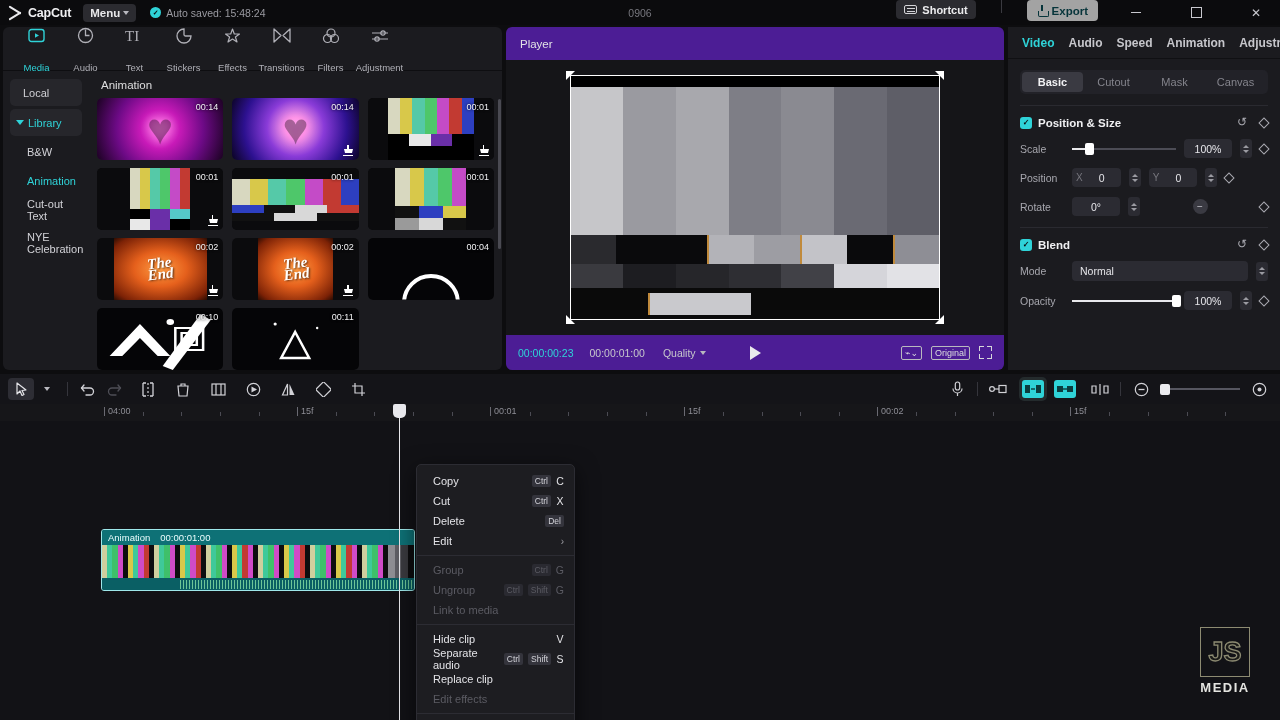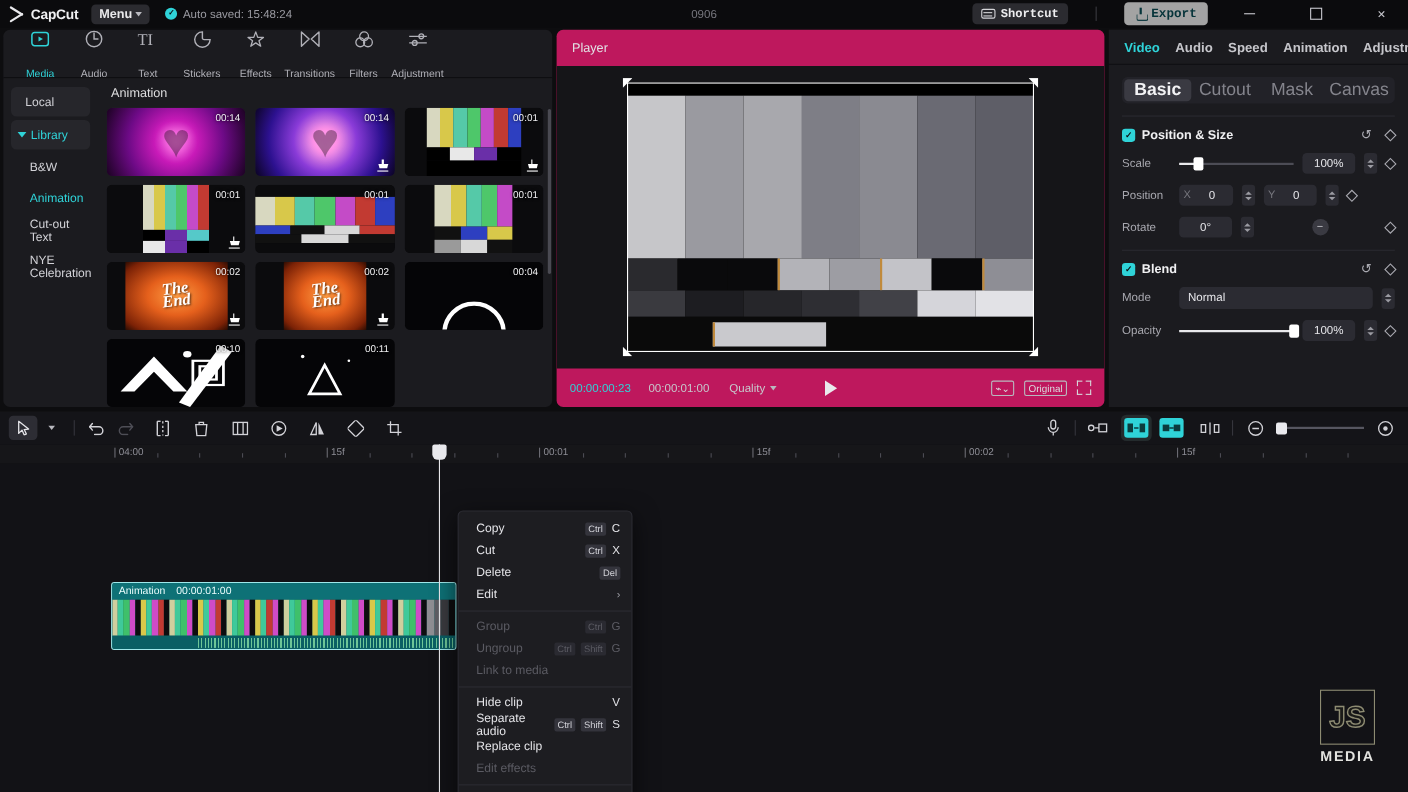--- a/index.html
+++ b/index.html
@@ -38,21 +38,21 @@
   .check-circ {
     width: 11px; height: 11px; border-radius: 50%; background: #2fd3d8;
     display: flex; align-items: center; justify-content: center;
     font-size: 7px; color: #0b0b0d; font-weight: bold; line-height: 1;
   }
   .autosave-txt { font-size: 10.5px; color: #9a9aa1; }
   .proj-name {
     position: absolute; left: 0; right: 0; text-align: center;
     font-size: 10.5px; color: #77777e; pointer-events: none;
   }
-  .tb-right { margin-left: auto; display: flex; align-items: center; gap: 16px; padding-right: 2px; font-family: Liberation Mono, monospace; }
+  .tb-right { margin-left: auto; display: flex; align-items: flex-start; gap: 16px; padding-right: 2px; }
   .shortcut-btn {
     background: #2b2b30; border-radius: 4px; height: 19px; padding: 0 8px;
     display: flex; align-items: center; gap: 5px; font-size: 11px;
     color: #ececee; font-weight: bold;
   }
   .kbd-ico { width: 13px; height: 9px; border: 1.2px solid #d4d4d8; border-radius: 2px;
     position: relative; }
   .kbd-ico:after { content: ""; position: absolute; left: 1.5px; top: 2px;
     width: 8px; height: 1px; background: #d4d4d8; box-shadow: 0 3px 0 #d4d4d8; }
   .tb-sep { width: 1px; height: 13px; background: #3a3a40; margin: 0 9px; }
@@ -142,21 +142,21 @@
   .arc { position: absolute; left: 50%; top: 58%; transform: translateX(-50%);
     width: 58px; height: 58px; border-radius: 50%; border: 4px solid #fff;
     clip-path: inset(0 0 56% 0); }
   .side-letter { width: 16%; height: 100%; background: #0b0b0d; }
   .scrollbar-v { position: absolute; right: 1px; top: 28px; width: 3px; height: 150px;
     background: #4a4a52; border-radius: 2px; }
 
   
   .player-panel {
     position: absolute; left: 506px; top: 27px; width: 498px; height: 343px;
-    background: #be185d; border-radius: 6px; overflow: hidden;
+    background: #4c1d95; border-radius: 6px; overflow: hidden;
   }
   .player-head { height: 33px; display: flex; align-items: center;
     padding-left: 14px; font-size: 11.5px; color: #e2e2e5; }
   .stage { position: absolute; left: 0; top: 33px; right: 0; bottom: 35px;
     background: #151518; display: flex; align-items: center; justify-content: center; }
   .video-box { position: relative; width: 370px; height: 245px; background: #000; }
   .vid-canvas { position: absolute; inset: 0; overflow: hidden; background: #000; }
   .vid-top-black { position: absolute; left: 0; top: 0; right: 0; height: 12px; background: #000; }
   .vid-bars { position: absolute; left: 0; top: 12px; right: 0; height: 148px; display: flex; }
   .vid-bars i { flex: 1; }
@@ -198,21 +198,21 @@
     position: absolute; left: 1008px; top: 27px; width: 272px; height: 343px;
     background: #1b1b1f; overflow: hidden;
   }
   .insp-tabs { height: 32px; display: flex; align-items: center; gap: 14px;
     padding-left: 14px; border-bottom: 1px solid #101013; }
   .insp-tab { font-size: 12px; color: #c6c6cb; font-weight: bold; }
   .insp-tab.active { color: #2fd3d8; }
   .seg-row { margin: 11px 12px 0 12px; height: 24px; background: #222228;
     border-radius: 5px; display: flex; padding: 2px; }
   .seg { flex: 1; border-radius: 4px; display: flex; align-items: center;
-    justify-content: center; font-size: 16px; color: #84848c; }
+    justify-content: center; font-size: 11px; color: #84848c; }
   .seg.active { background: #3a3a42; color: #f2f2f4; font-weight: bold; }
   .hrule { height: 1px; background: #2a2a30; margin: 11px 12px 0 12px; }
   .sec-head { display: flex; align-items: center; margin: 10px 12px 0 12px; gap: 6px; }
   .cbx { width: 12px; height: 12px; border-radius: 3px; background: #2fd3d8;
     display: flex; align-items: center; justify-content: center;
     color: #0b0b0d; font-size: 8px; font-weight: bold; line-height: 1; }
   .sec-title { font-size: 11.5px; color: #f0f0f2; font-weight: bold; }
   .sec-tools { margin-left: auto; display: flex; align-items: center; gap: 10px; }
   .reset-ico { width: 13px; height: 13px; color: #a9a9b0; font-size: 12px; line-height: 13px; }
   .diamond { width: 8px; height: 8px; border: 1.3px solid #a9a9b0; transform: rotate(45deg); }

